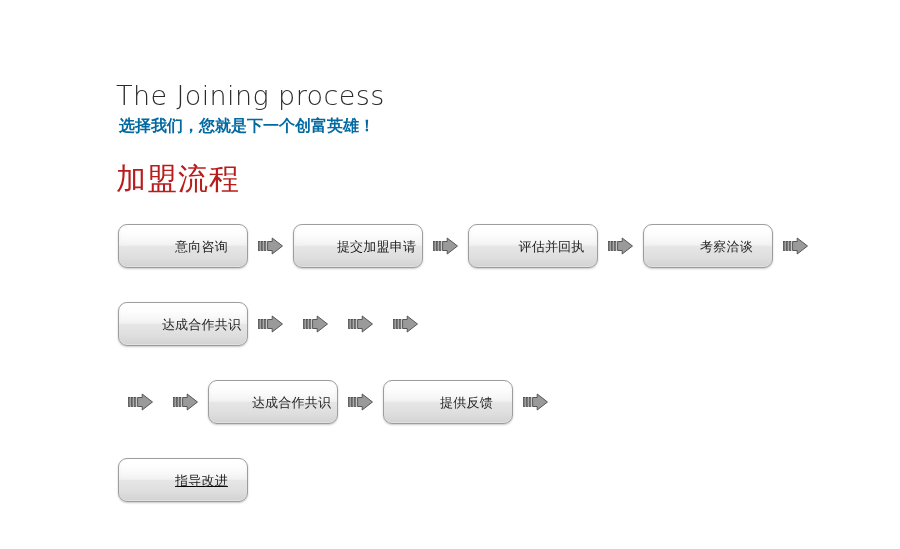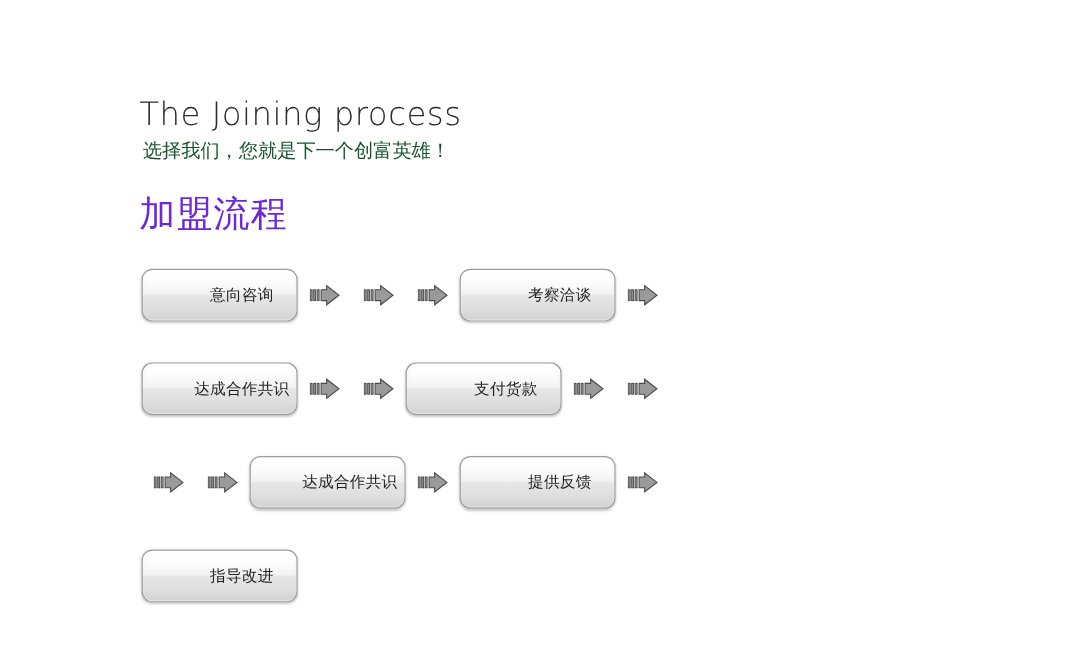--- a/index.html
+++ b/index.html
@@ -37,54 +37,54 @@
     letter-spacing: 0.4px;
     color: #2b2b2b;
     line-height: 32px;
     white-space: nowrap;
     -webkit-font-smoothing: antialiased;
   }
 
   .title-sub {
     font-family: "DejaVu Sans", "Liberation Sans", sans-serif;
     font-size: 16px;
-    font-weight: 400;
-    color: #14532d;
+    font-weight: 700;
+    color: #0369a1;
     line-height: 22px;
     margin-top: 3px;
     margin-left: 3px;
     white-space: nowrap;
   }
 
   .title-cn {
     font-family: "DejaVu Sans", "Liberation Sans", sans-serif;
     font-size: 30px;
     font-weight: 400;
-    color: #6d28d9;
+    color: #b91c1c;
     line-height: 36px;
     letter-spacing: 1px;
     margin-top: 24px;
     white-space: nowrap;
   }
 
   
   .flow {
     position: absolute;
     left: 118px;
     top: 224px;
     width: 720px;
   }
 
   .flow-row {
     display: flex;
     align-items: center;
     height: 44px;
     margin-bottom: 34px;
   }
-  .flow-row:last-child { margin-bottom: 0; }
+  .flow-row:last-child { margin-bottom: 0; text-decoration: underline; }
 
   
   .step-btn {
     position: relative;
     width: 130px;
     height: 44px;
     flex: 0 0 130px;
     border-radius: 9px;
     border: 1px solid #9d9d9d;
     background: linear-gradient(to bottom,
@@ -156,28 +156,34 @@
           <span class="step-label">意向咨询</span>
         </div>
         <span class="arrow">
           <svg width="26" height="18" viewBox="0 0 26 18" xmlns="http://www.w3.org/2000/svg">
             <rect x="0.5" y="4.5" width="1.6" height="9" fill="#9a9a9a" stroke="#4a4a4a" stroke-width="0.8"></rect>
             <rect x="3.4" y="4.5" width="1.6" height="9" fill="#9a9a9a" stroke="#4a4a4a" stroke-width="0.8"></rect>
             <rect x="6.3" y="4.5" width="1.6" height="9" fill="#9a9a9a" stroke="#4a4a4a" stroke-width="0.8"></rect>
             <path d="M9.6 4.5 L9.6 13.5 L14.2 13.5 L14.2 17 L24.5 9 L14.2 1 L14.2 4.5 Z" fill="#9a9a9a" stroke="#4a4a4a" stroke-width="0.9" stroke-linejoin="miter"></path>
           </svg>
         </span>
-        <span class="arrow">
-          <svg width="26" height="18" viewBox="0 0 26 18" xmlns="http://www.w3.org/2000/svg">
-            <rect x="0.5" y="4.5" width="1.6" height="9" fill="#9a9a9a" stroke="#4a4a4a" stroke-width="0.8"></rect>
-            <rect x="3.4" y="4.5" width="1.6" height="9" fill="#9a9a9a" stroke="#4a4a4a" stroke-width="0.8"></rect>
-            <rect x="6.3" y="4.5" width="1.6" height="9" fill="#9a9a9a" stroke="#4a4a4a" stroke-width="0.8"></rect>
-            <path d="M9.6 4.5 L9.6 13.5 L14.2 13.5 L14.2 17 L24.5 9 L14.2 1 L14.2 4.5 Z" fill="#9a9a9a" stroke="#4a4a4a" stroke-width="0.9" stroke-linejoin="miter"></path>
-          </svg>
-        </span>
+        <div class="step-btn">
+          <span class="step-label">提交加盟申请</span>
+        </div>
+        <span class="arrow">
+          <svg width="26" height="18" viewBox="0 0 26 18" xmlns="http://www.w3.org/2000/svg">
+            <rect x="0.5" y="4.5" width="1.6" height="9" fill="#9a9a9a" stroke="#4a4a4a" stroke-width="0.8"></rect>
+            <rect x="3.4" y="4.5" width="1.6" height="9" fill="#9a9a9a" stroke="#4a4a4a" stroke-width="0.8"></rect>
+            <rect x="6.3" y="4.5" width="1.6" height="9" fill="#9a9a9a" stroke="#4a4a4a" stroke-width="0.8"></rect>
+            <path d="M9.6 4.5 L9.6 13.5 L14.2 13.5 L14.2 17 L24.5 9 L14.2 1 L14.2 4.5 Z" fill="#9a9a9a" stroke="#4a4a4a" stroke-width="0.9" stroke-linejoin="miter"></path>
+          </svg>
+        </span>
+        <div class="step-btn">
+          <span class="step-label">评估并回执</span>
+        </div>
         <span class="arrow">
           <svg width="26" height="18" viewBox="0 0 26 18" xmlns="http://www.w3.org/2000/svg">
             <rect x="0.5" y="4.5" width="1.6" height="9" fill="#9a9a9a" stroke="#4a4a4a" stroke-width="0.8"></rect>
             <rect x="3.4" y="4.5" width="1.6" height="9" fill="#9a9a9a" stroke="#4a4a4a" stroke-width="0.8"></rect>
             <rect x="6.3" y="4.5" width="1.6" height="9" fill="#9a9a9a" stroke="#4a4a4a" stroke-width="0.8"></rect>
             <path d="M9.6 4.5 L9.6 13.5 L14.2 13.5 L14.2 17 L24.5 9 L14.2 1 L14.2 4.5 Z" fill="#9a9a9a" stroke="#4a4a4a" stroke-width="0.9" stroke-linejoin="miter"></path>
           </svg>
         </span>
         <div class="step-btn">
           <span class="step-label">考察洽谈</span>
@@ -204,23 +210,20 @@
           </svg>
         </span>
         <span class="arrow">
           <svg width="26" height="18" viewBox="0 0 26 18" xmlns="http://www.w3.org/2000/svg">
             <rect x="0.5" y="4.5" width="1.6" height="9" fill="#9a9a9a" stroke="#4a4a4a" stroke-width="0.8"></rect>
             <rect x="3.4" y="4.5" width="1.6" height="9" fill="#9a9a9a" stroke="#4a4a4a" stroke-width="0.8"></rect>
             <rect x="6.3" y="4.5" width="1.6" height="9" fill="#9a9a9a" stroke="#4a4a4a" stroke-width="0.8"></rect>
             <path d="M9.6 4.5 L9.6 13.5 L14.2 13.5 L14.2 17 L24.5 9 L14.2 1 L14.2 4.5 Z" fill="#9a9a9a" stroke="#4a4a4a" stroke-width="0.9" stroke-linejoin="miter"></path>
           </svg>
         </span>
-        <div class="step-btn">
-          <span class="step-label">支付货款</span>
-        </div>
         <span class="arrow">
           <svg width="26" height="18" viewBox="0 0 26 18" xmlns="http://www.w3.org/2000/svg">
             <rect x="0.5" y="4.5" width="1.6" height="9" fill="#9a9a9a" stroke="#4a4a4a" stroke-width="0.8"></rect>
             <rect x="3.4" y="4.5" width="1.6" height="9" fill="#9a9a9a" stroke="#4a4a4a" stroke-width="0.8"></rect>
             <rect x="6.3" y="4.5" width="1.6" height="9" fill="#9a9a9a" stroke="#4a4a4a" stroke-width="0.8"></rect>
             <path d="M9.6 4.5 L9.6 13.5 L14.2 13.5 L14.2 17 L24.5 9 L14.2 1 L14.2 4.5 Z" fill="#9a9a9a" stroke="#4a4a4a" stroke-width="0.9" stroke-linejoin="miter"></path>
           </svg>
         </span>
         <span class="arrow">
           <svg width="26" height="18" viewBox="0 0 26 18" xmlns="http://www.w3.org/2000/svg">

